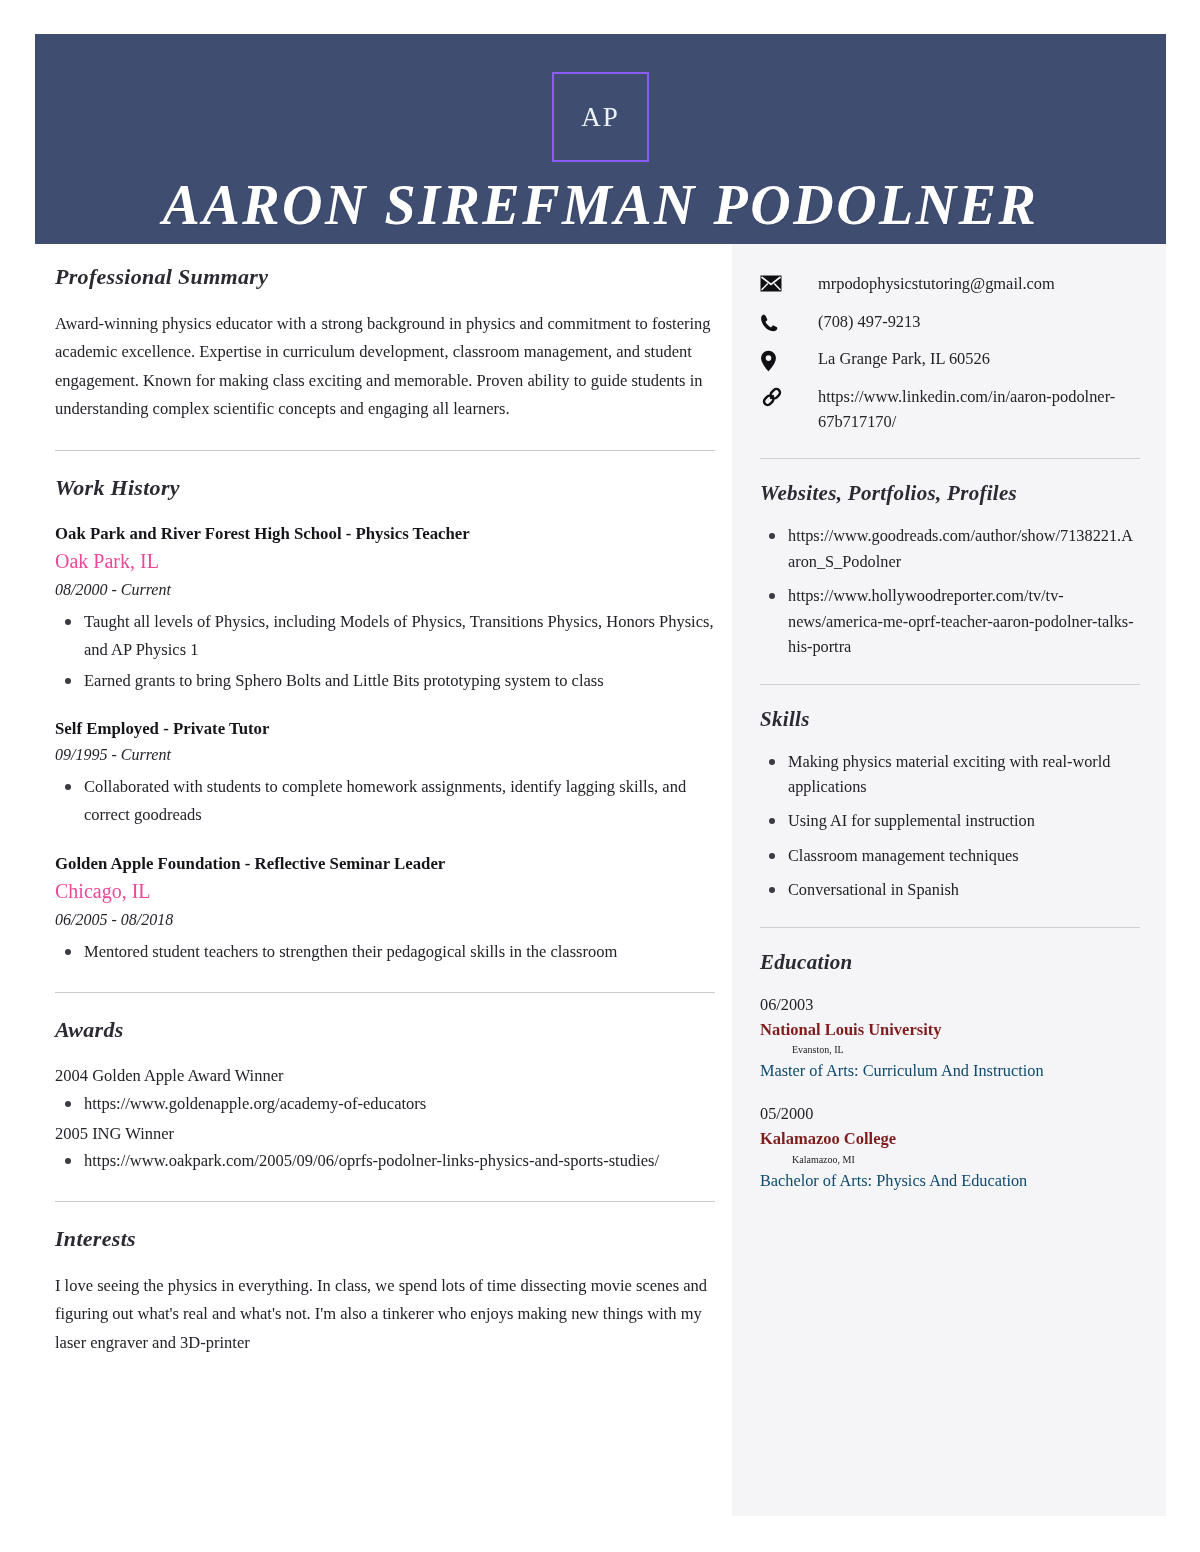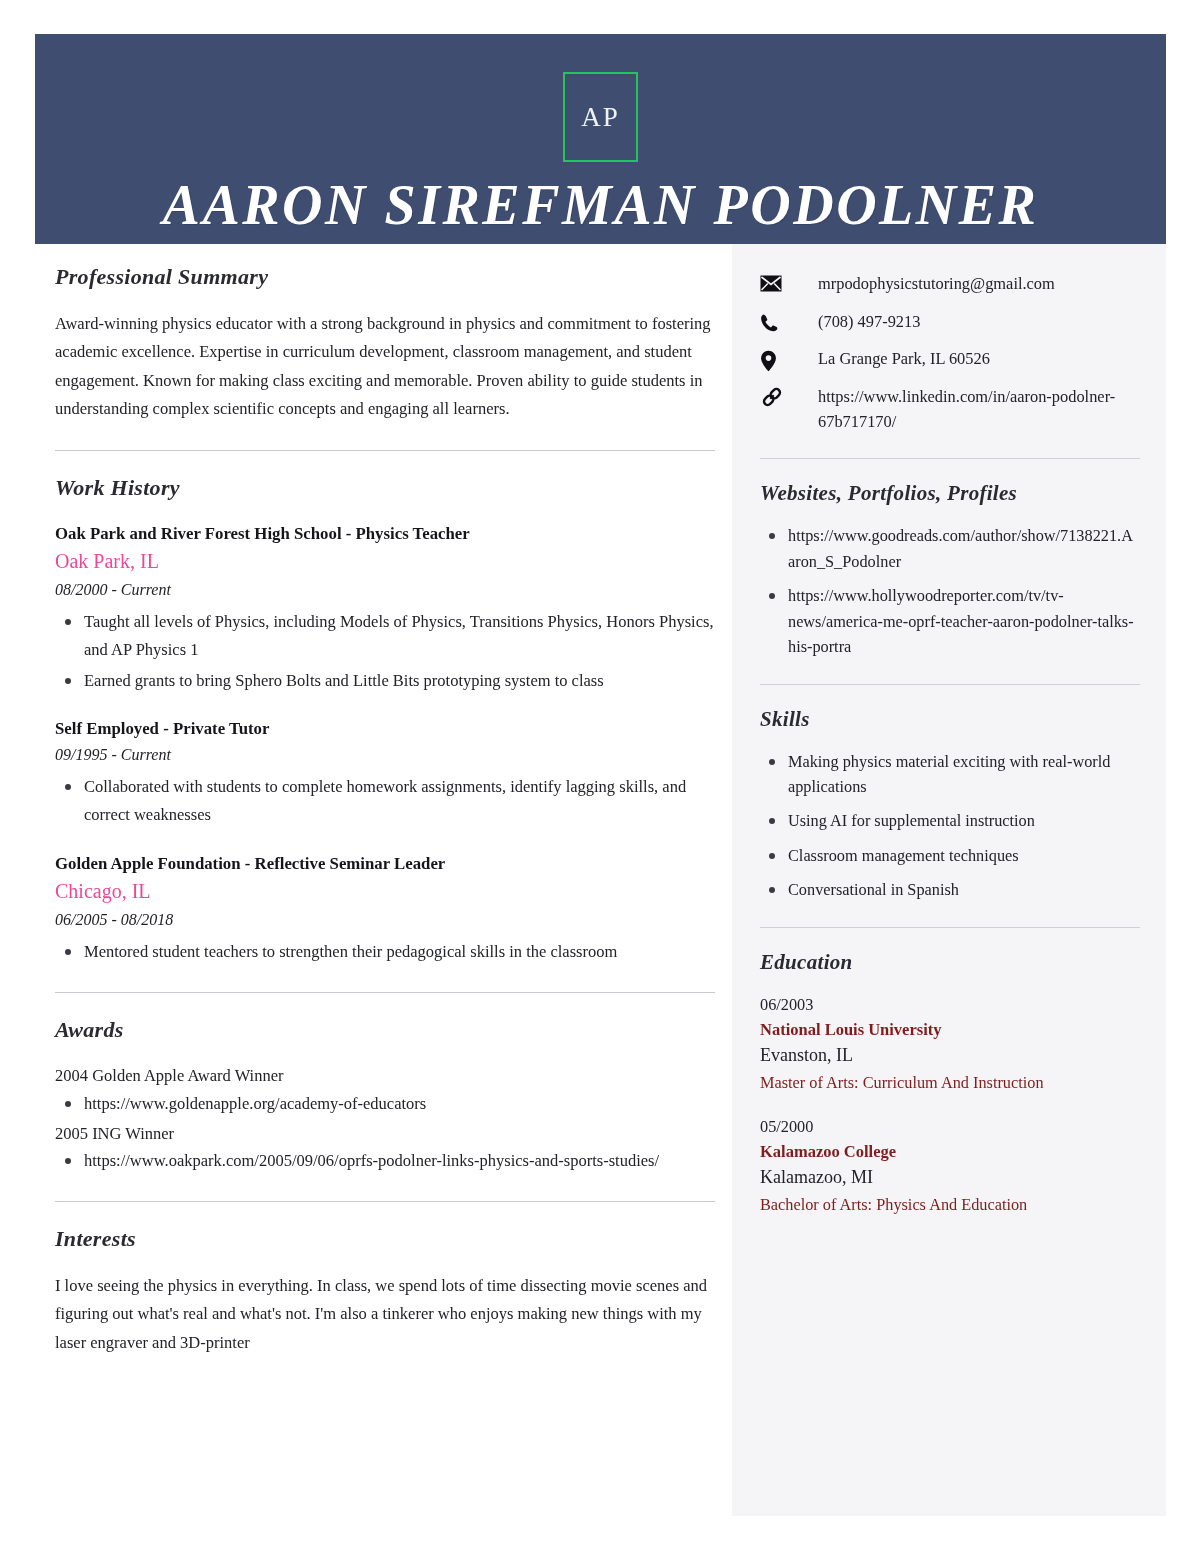--- a/index.html
+++ b/index.html
@@ -15,22 +15,22 @@
   
   .header {
     position: absolute; left: 35px; top: 34px;
     width: 1131px; height: 210px;
     background: #3e4d70;
     display: flex; flex-direction: column;
     align-items: center; justify-content: flex-start;
     padding-top: 38px;
   }
   .monogram {
-    width: 75px; height: 90px;
-    border: 2px solid #22c55e;
+    width: 97px; height: 90px;
+    border: 2px solid #8b5cf6;
     display: flex; align-items: center; justify-content: center;
     margin-bottom: 8px;
   }
   .monogram-text {
     color: #eef1f6;
     font-size: 27px;
     letter-spacing: 2px;
     font-family: "Liberation Serif","DejaVu Serif",serif;
   }
   .full-name {
@@ -156,22 +156,22 @@
     position: absolute; left: 9px; top: 10px;
     width: 6px; height: 6px; border-radius: 50%;
     background: #3a3a42;
   }
 
   
   .edu-entry { margin-bottom: 18px; }
   .edu-entry:last-child { margin-bottom: 0; }
   .edu-date { font-size: 16.3px; line-height: 1.55; color: #222228; }
   .edu-school { font-size: 16.5px; font-weight: bold; line-height: 1.55; color: #7f1d1d; }
-  .edu-loc { font-size: 18px; line-height: 1.55; color: #222228; }
-  .edu-degree { font-size: 16.3px; line-height: 1.55; color: #7f1d1d; }
+  .edu-loc { font-size: 10px; line-height: 1.55; color: #222228; margin-left: 32px; }
+  .edu-degree { font-size: 16.3px; line-height: 1.55; color: #0c4a6e; }
 
   svg { display: block; }
 </style>
 </head>
 <body>
 
 <div class="page">
 
   <div class="header">
     <div class="monogram">
@@ -199,21 +199,21 @@
         <ul class="bullets">
           <li>Taught all levels of Physics, including Models of Physics, Transitions Physics, Honors Physics, and AP Physics 1</li>
           <li>Earned grants to bring Sphero Bolts and Little Bits prototyping system to class</li>
         </ul>
       </div>
 
       <div class="job">
         <div class="job-title">Self Employed - Private Tutor</div>
         <div class="job-dates">09/1995 - Current</div>
         <ul class="bullets">
-          <li>Collaborated with students to complete homework assignments, identify lagging skills, and correct weaknesses</li>
+          <li>Collaborated with students to complete homework assignments, identify lagging skills, and correct goodreads</li>
         </ul>
       </div>
 
       <div class="job">
         <div class="job-title">Golden Apple Foundation - Reflective Seminar Leader</div>
         <div class="job-loc">Chicago, IL</div>
         <div class="job-dates">06/2005 - 08/2018</div>
         <ul class="bullets">
           <li>Mentored student teachers to strengthen their pedagogical skills in the classroom</li>
         </ul>

